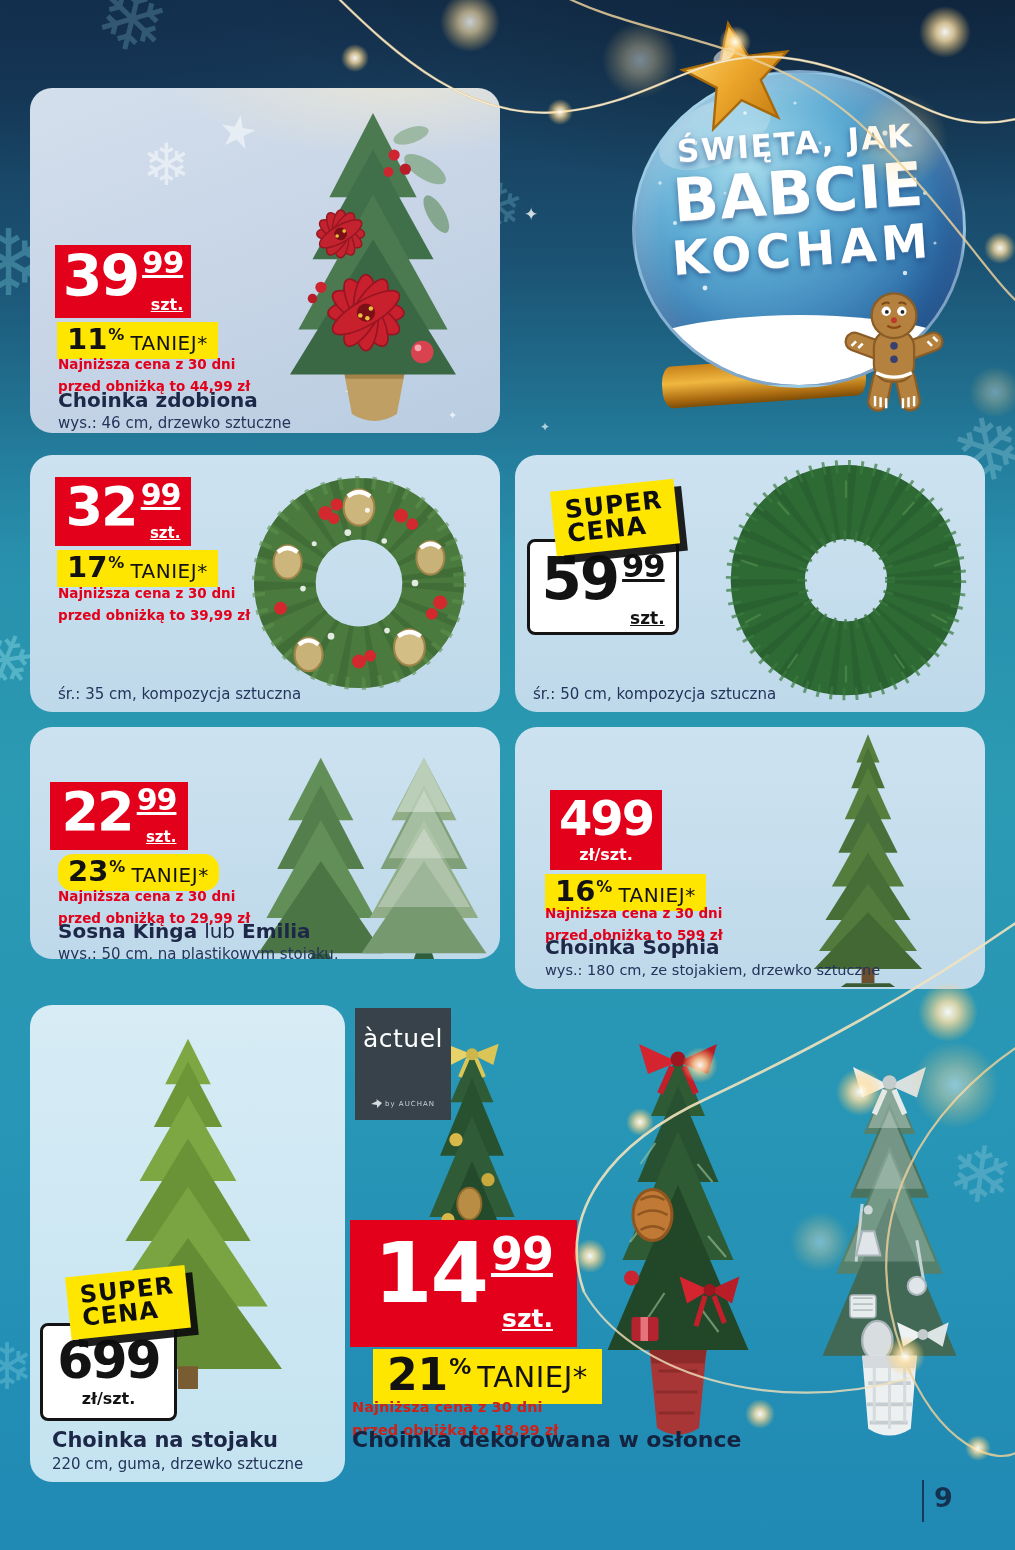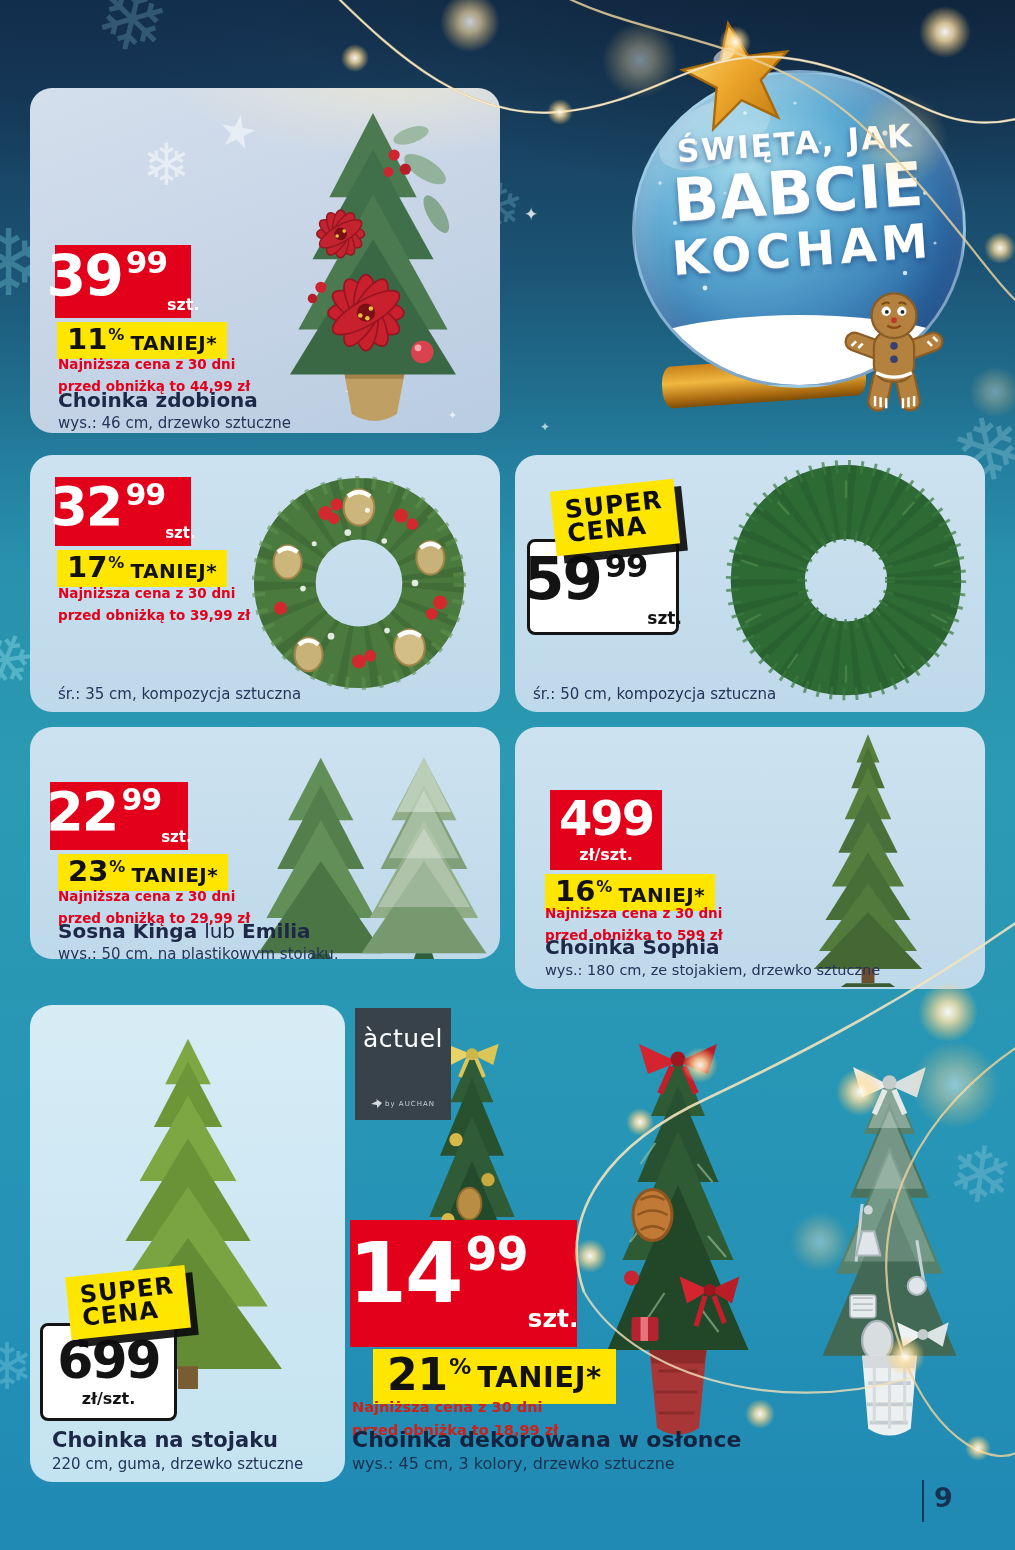--- a/index.html
+++ b/index.html
@@ -24,31 +24,31 @@
      linear-gradient(160deg,#d4dfec 0%,#c6d4e6 55%,#b9cde1 100%);}
   .card.row23{background:linear-gradient(180deg,#cde2f0 0%,#bed9ea 100%);}
   .card.c6{background:linear-gradient(180deg,#d7ecf5 0%,#c4e3f0 100%);}
   .wm{position:absolute;pointer-events:none;line-height:1;}
   
   .pbox{position:absolute;display:flex;align-items:stretch;justify-content:center;
         padding:4px 8px;box-sizing:border-box;}
   .pbox.red{background:#e3001b;color:#fff;}
   .pbox.white{background:#fff;border:3px solid #141414;border-radius:8px;color:#131313;}
   .pbox .m{font-weight:800;line-height:.95;letter-spacing:-2px;}
-  .pbox .side{display:flex;flex-direction:row;margin-left:4px;}
+  .pbox .side{display:flex;flex-direction:column;margin-left:4px;text-decoration:underline;}
   .pbox .s{font-weight:800;line-height:.9;letter-spacing:-1px;}
   .pbox .u{font-weight:700;margin-top:auto;align-self:flex-end;letter-spacing:0;}
   .pbox.center{flex-direction:column;align-items:center;justify-content:center;}
   .pbox.center .u{margin:3px 0 0;align-self:center;}
   
   .disc{position:absolute;background:#ffe600;color:#121212;display:inline-flex;
         align-items:flex-start;padding:3px 10px 5px;white-space:nowrap;}
   .disc .dv{font-weight:800;font-size:29px;line-height:1;}
   .disc .dp{font-weight:800;font-size:16px;line-height:1;margin:2px 1px 0 1px;}
-  .disc .dl{font-weight:700;font-size:20px;line-height:1;margin:8px 0 0 5px;letter-spacing:.5px;}
+  .disc .dl{font-weight:400;font-size:20px;line-height:1;margin:8px 0 0 5px;letter-spacing:.5px;}
   .disc.lg .dv{font-size:44px;} .disc.lg .dp{font-size:22px;margin-top:3px;}
   .disc.lg .dl{font-size:29px;margin-top:10px;}
   
   .lowest{position:absolute;color:#e3001b;font-weight:700;font-size:13.5px;line-height:1.6;margin:0;}
   .lowest.onblue{color:#cf2018;}
   .pname{position:absolute;color:#1d2747;font-weight:800;font-size:20px;line-height:1.06;margin:0;}
   .pname .conj{font-weight:400;}
   .pdesc{position:absolute;color:#24345a;font-weight:400;font-size:15px;line-height:1.25;margin:0;}
   
   .supercena{position:absolute;background:#ffe600;color:#0e0e0e;font-weight:800;
@@ -350,21 +350,21 @@
         <rect x="114" y="159" width="40" height="5" rx="2.5" fill="#2f5e3a"></rect>
       </g>
     </svg>
     <div class="pbox red" style="left:20px;top:55px;width:138px;height:68px;">
       <span class="m" style="font-size:54px;">22</span>
       <span class="side">
         <span class="s" style="font-size:30px;">99</span>
         <span class="u" style="font-size:15px;">szt.</span>
       </span>
     </div>
-    <div class="disc" style="left:28px;top:127px;">
+    <div class="disc" style="left:28px;top:127px;border-radius:15px;">
       <span class="dv">23</span>
       <span class="dp">%</span>
       <span class="dl">TANIEJ*</span>
     </div>
     <p class="lowest" style="left:28px;top:159px;">
       <span>Najniższa cena z 30 dni</span><br>
       <span>przed obniżką to 29,99 zł</span>
     </p>
     <h3 class="pname" style="left:28px;top:194px;">
       <span>Sosna Kinga</span>
@@ -536,21 +536,20 @@
   <div class="disc lg" style="left:373px;top:1349px;z-index:3;padding:4px 14px 7px;">
     <span class="dv">21</span>
     <span class="dp">%</span>
     <span class="dl">TANIEJ*</span>
   </div>
   <p class="lowest onblue" style="left:352px;top:1396px;z-index:3;font-size:14.5px;">
     <span>Najniższa cena z 30 dni</span><br>
     <span>przed obniżką to 18,99 zł</span>
   </p>
   <h3 class="pname" style="left:352px;top:1428px;z-index:3;font-size:22px;color:#14233f;">Choinka dekorowana w osłonce</h3>
-  <p class="pdesc" style="left:352px;top:1454px;z-index:3;font-size:16px;color:#1b3050;">wys.: 45 cm, 3 kolory, drzewko sztuczne</p>
 
   <div class="pageline"></div>
   <div class="pagenum">9</div>
 
   <svg class="overlay" width="1015" height="1550" viewBox="0 0 1015 1550">
     <defs>
       <radialGradient id="glowg" cx=".5" cy=".5" r=".5">
         <stop offset="0" stop-color="#ffffff" stop-opacity=".95"></stop>
         <stop offset=".35" stop-color="#ffe2a8" stop-opacity=".8"></stop>
         <stop offset="1" stop-color="#ffc860" stop-opacity="0"></stop>

